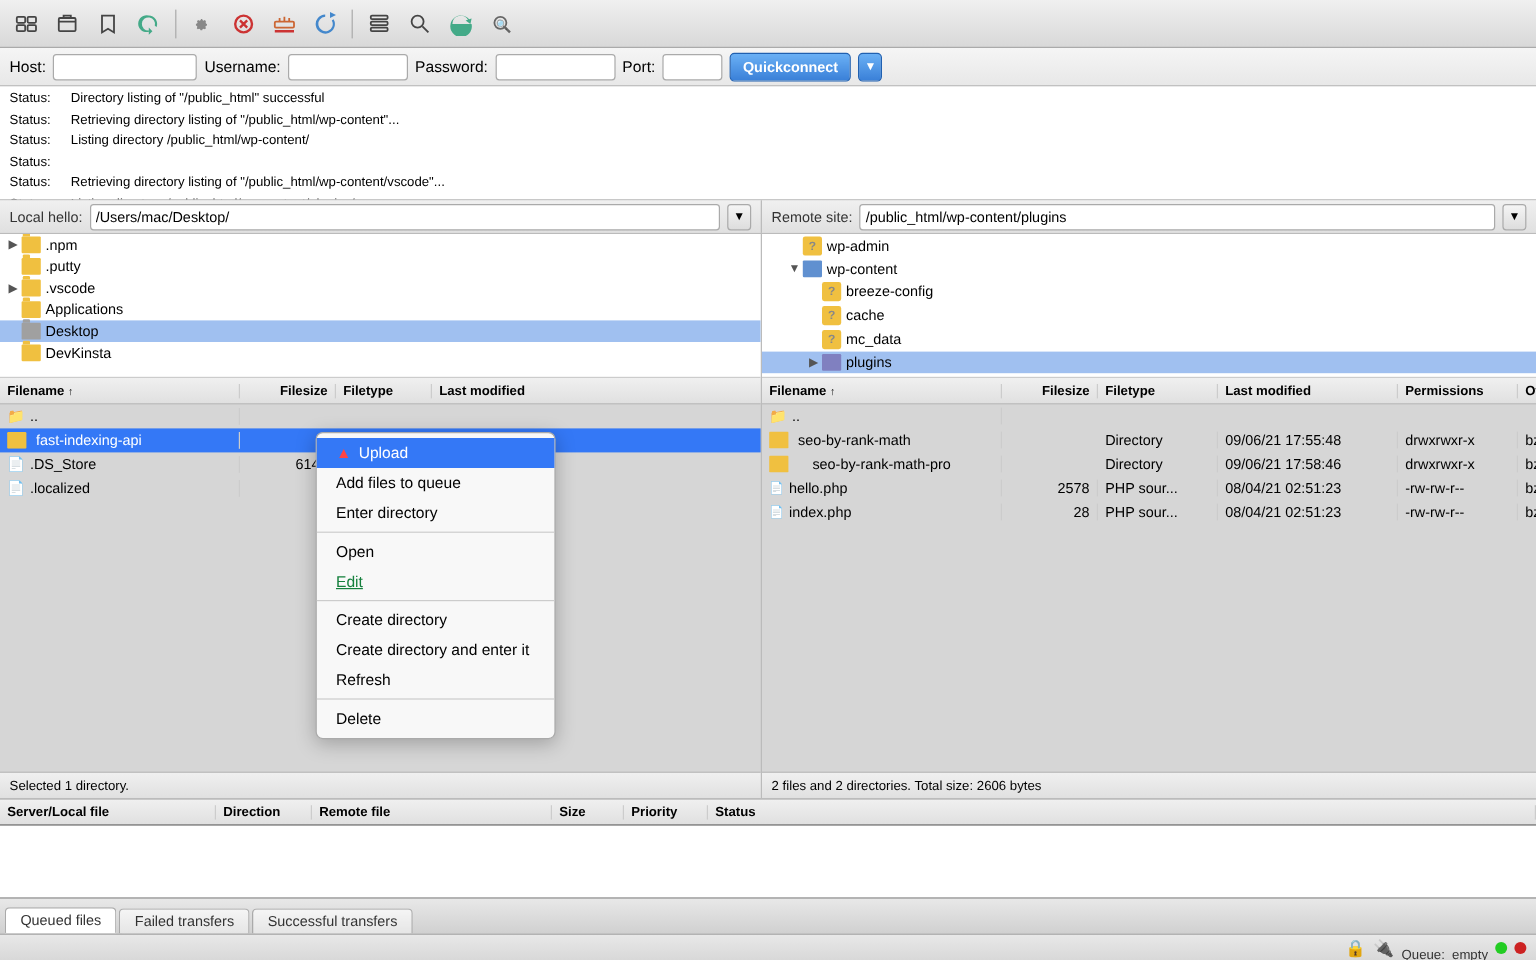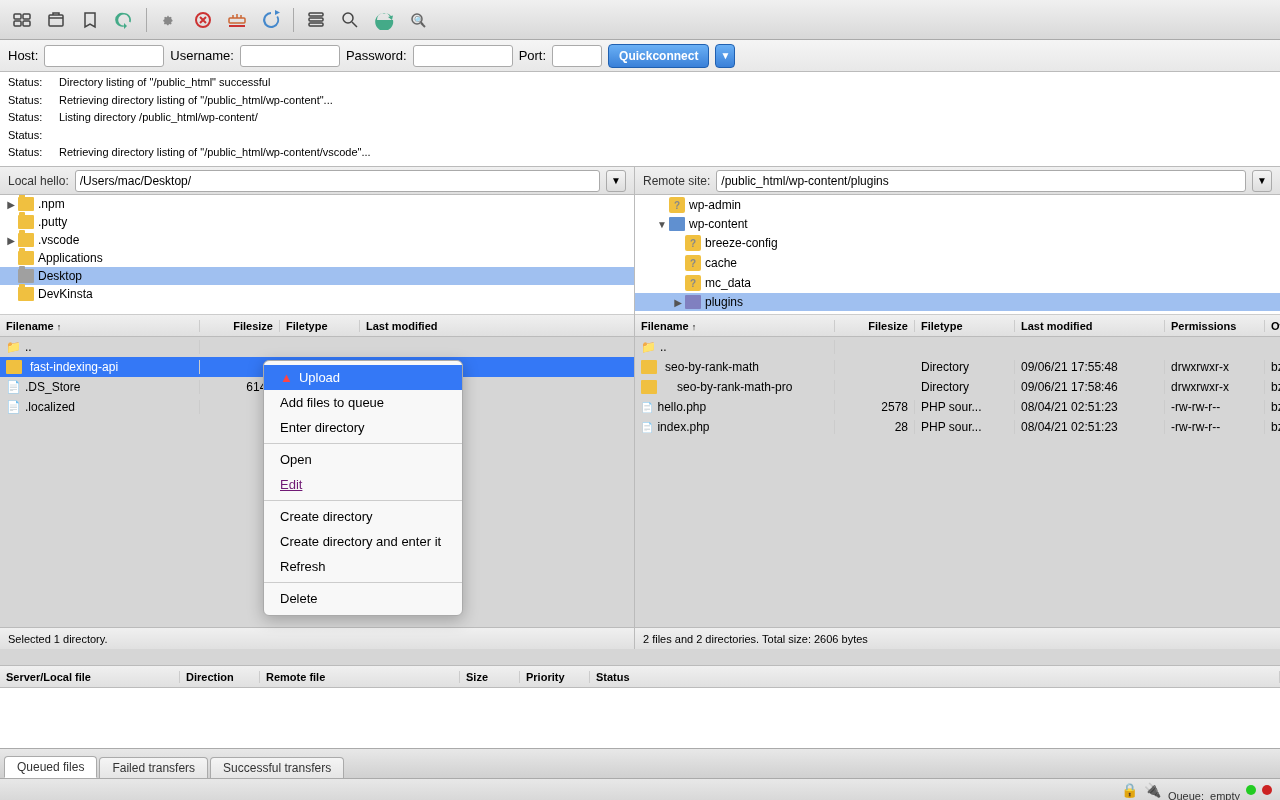--- a/index.html
+++ b/index.html
@@ -61,21 +61,21 @@
     .file-row { display: flex; align-items: center; height: 20px; font-size: 12px; cursor: pointer; user-select: none; }
     .file-row.selected { background: #3478f6; color: #fff; }
     .file-row .col-filename { overflow: hidden; text-overflow: ellipsis; white-space: nowrap; display: flex; align-items: center; gap: 4px; }
     .file-row .col-filesize { text-align: right; }
     .sort-arrow { font-size: 9px; }
 
     
     .status-bar { background: linear-gradient(to bottom, #f0f0f0, #e0e0e0); border-top: 1px solid #bbb; height: 22px; display: flex; align-items: center; padding: 0 8px; font-size: 11px; }
 
     
-    .transfer-area { border-top: 1px solid #bbb; background: #000000; margin-top: 16px; }
+    .transfer-area { border-top: 1px solid #bbb; background: #000000; }
     .transfer-header { display: flex; align-items: center; background: linear-gradient(to bottom, #f0f0f0, #e0e0e0); border-bottom: 1px solid #bbb; height: 22px; font-size: 11px; font-weight: bold; padding: 0; }
     .transfer-col { padding: 0 6px; border-right: 1px solid #ccc; }
     .transfer-col-file { flex: 0 0 180px; }
     .transfer-col-dir { flex: 0 0 80px; }
     .transfer-col-remote { flex: 0 0 200px; }
     .transfer-col-size { flex: 0 0 60px; }
     .transfer-col-priority { flex: 0 0 70px; }
     .transfer-col-status { flex: 1; }
     .transfer-rows { height: 60px; background: #fff; }
 
@@ -86,21 +86,21 @@
 
     
     .bottom-bar { background: linear-gradient(to bottom, #e8e8e8, #d8d8d8); border-top: 1px solid #aaa; height: 22px; display: flex; align-items: center; justify-content: flex-end; padding: 0 8px; font-size: 11px; gap: 6px; }
     .bottom-status-text { color: #333; margin-top: 13px; }
     .status-dot-green { width: 10px; height: 10px; background: #22cc22; border-radius: 50%; }
     .status-dot-red { width: 10px; height: 10px; background: #cc2222; border-radius: 50%; }
 
     
     .context-menu { position: absolute; background: #f8f8f8; border: 1px solid #aaa; border-radius: 6px; box-shadow: 0 4px 16px rgba(0,0,0,0.25); width: 200px; z-index: 100; padding: 4px 0; font-size: 13px; }
     .context-menu-item { padding: 5px 16px; cursor: pointer; color: #000; }
-    .context-menu-item.disabled { color: #701a75; cursor: default; text-decoration: underline; }
+    .context-menu-item.disabled { color: #15803d; cursor: default; text-decoration: underline; }
     .context-menu-item.highlighted { background: #3478f6; color: #fff; }
     .context-menu-separator { height: 1px; background: #ccc; margin: 3px 0; }
     .remote-tree-item { display: flex; align-items: center; padding: 2px 4px; cursor: pointer; font-size: 12px; white-space: nowrap; }
     .question-icon { width: 16px; height: 16px; background: #f0c040; border-radius: 2px; display: inline-flex; align-items: center; justify-content: center; font-size: 10px; font-weight: bold; color: #888; margin-right: 4px; flex-shrink: 0; }
     .panels-row { display: flex; flex: 1; overflow: hidden; }
     .left-panel { flex: 0 0 635px; border-right: 1px solid #bbb; display: flex; flex-direction: column; overflow: hidden; }
     .right-panel { flex: 1; display: flex; flex-direction: column; overflow: hidden; }
 
     .file-list-container { flex: 1; overflow-y: hidden; position: relative; display: flex; }
     .file-list-inner { flex: 1; overflow-y: auto; }

